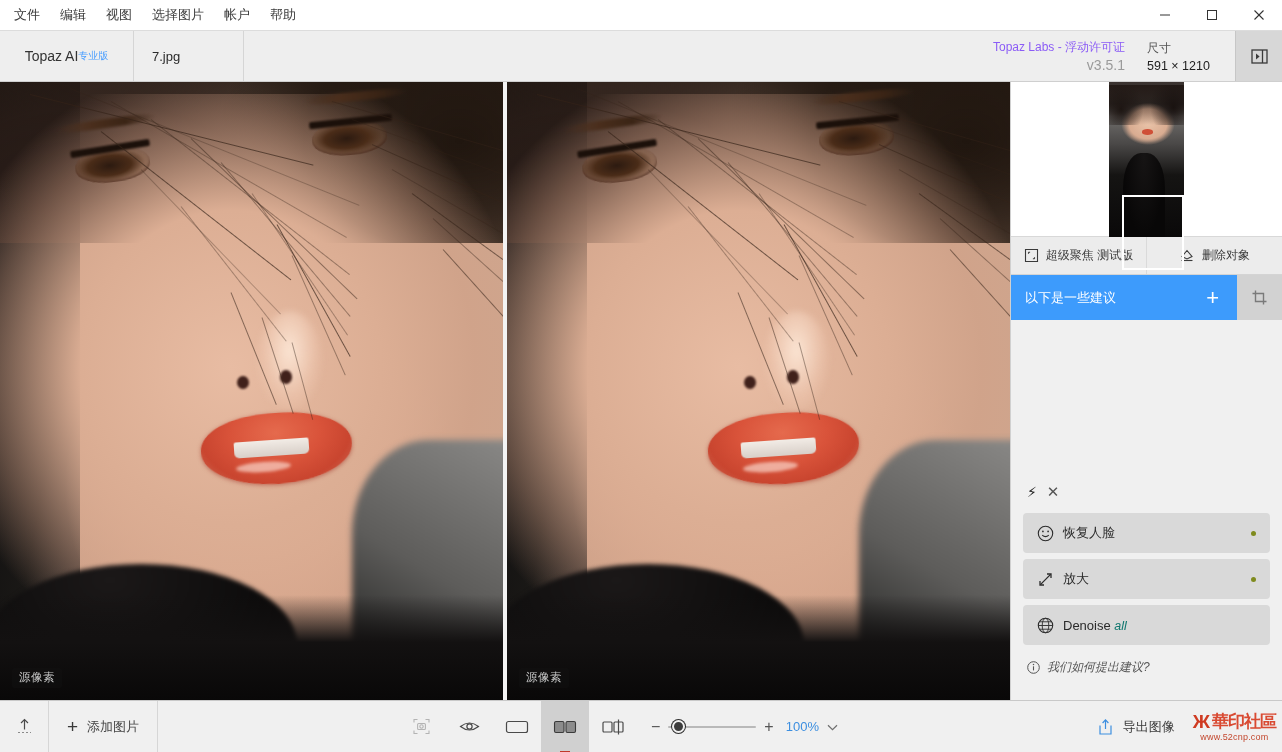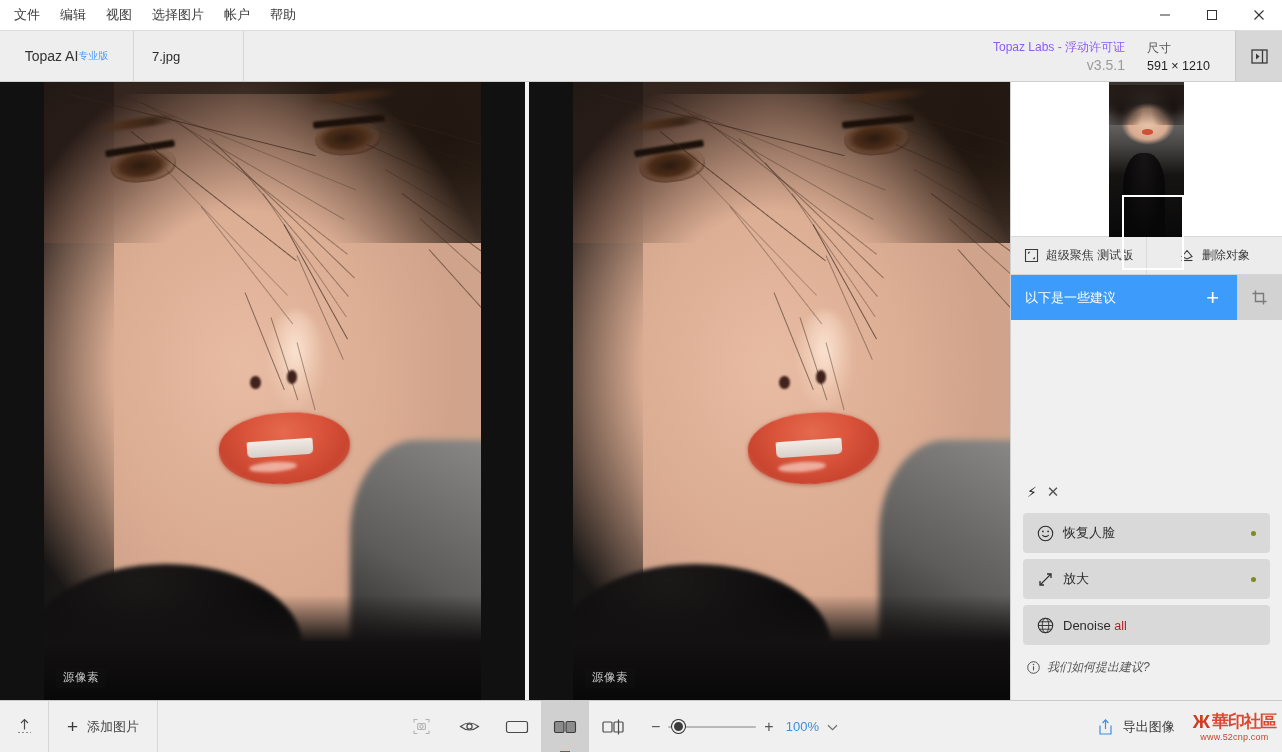--- a/index.html
+++ b/index.html
@@ -110,21 +110,20 @@
     width: 1010px;
     display: flex;
     background: #111;
     position: relative;
     flex: none;
   }
   .pane {
     position: relative;
     overflow: hidden;
     background: #2a2a2a;
-    margin-left: 44px;
   }
   .pane.left  { width: 503px; }
   .pane.divider { width: 4px; background: #f3f3f3; flex: none; }
   .pane.right { width: 503px; }
 
   
   .photo {
     position: absolute;
     inset: 0;
     background-color: #cfa58d;
@@ -360,21 +359,21 @@
     height: 40px;
     background: #d9d9d9;
     border-radius: 4px;
     display: flex; align-items: center;
     padding: 0 14px;
     margin-bottom: 6px;
     cursor: pointer;
   }
   .sugg .ic { width: 26px; display: flex; align-items: center; color: #2b2b2b; }
   .sugg .lbl { flex: 1; font-size: 13px; color: #2b2b2b; }
-  .sugg .lbl .all { color: #b91c1c; font-size: 12.5px; }
+  .sugg .lbl .all { color: #0f766e; font-style: italic; font-size: 12.5px; }
   .sugg .dot {
     width: 5px; height: 5px; border-radius: 50%;
     background: #7f8b1e;
   }
   .how-row {
     display: flex; align-items: center; gap: 7px;
     padding: 8px 4px 10px;
     font-size: 12px; color: #555; font-style: italic;
     cursor: pointer;
   }

